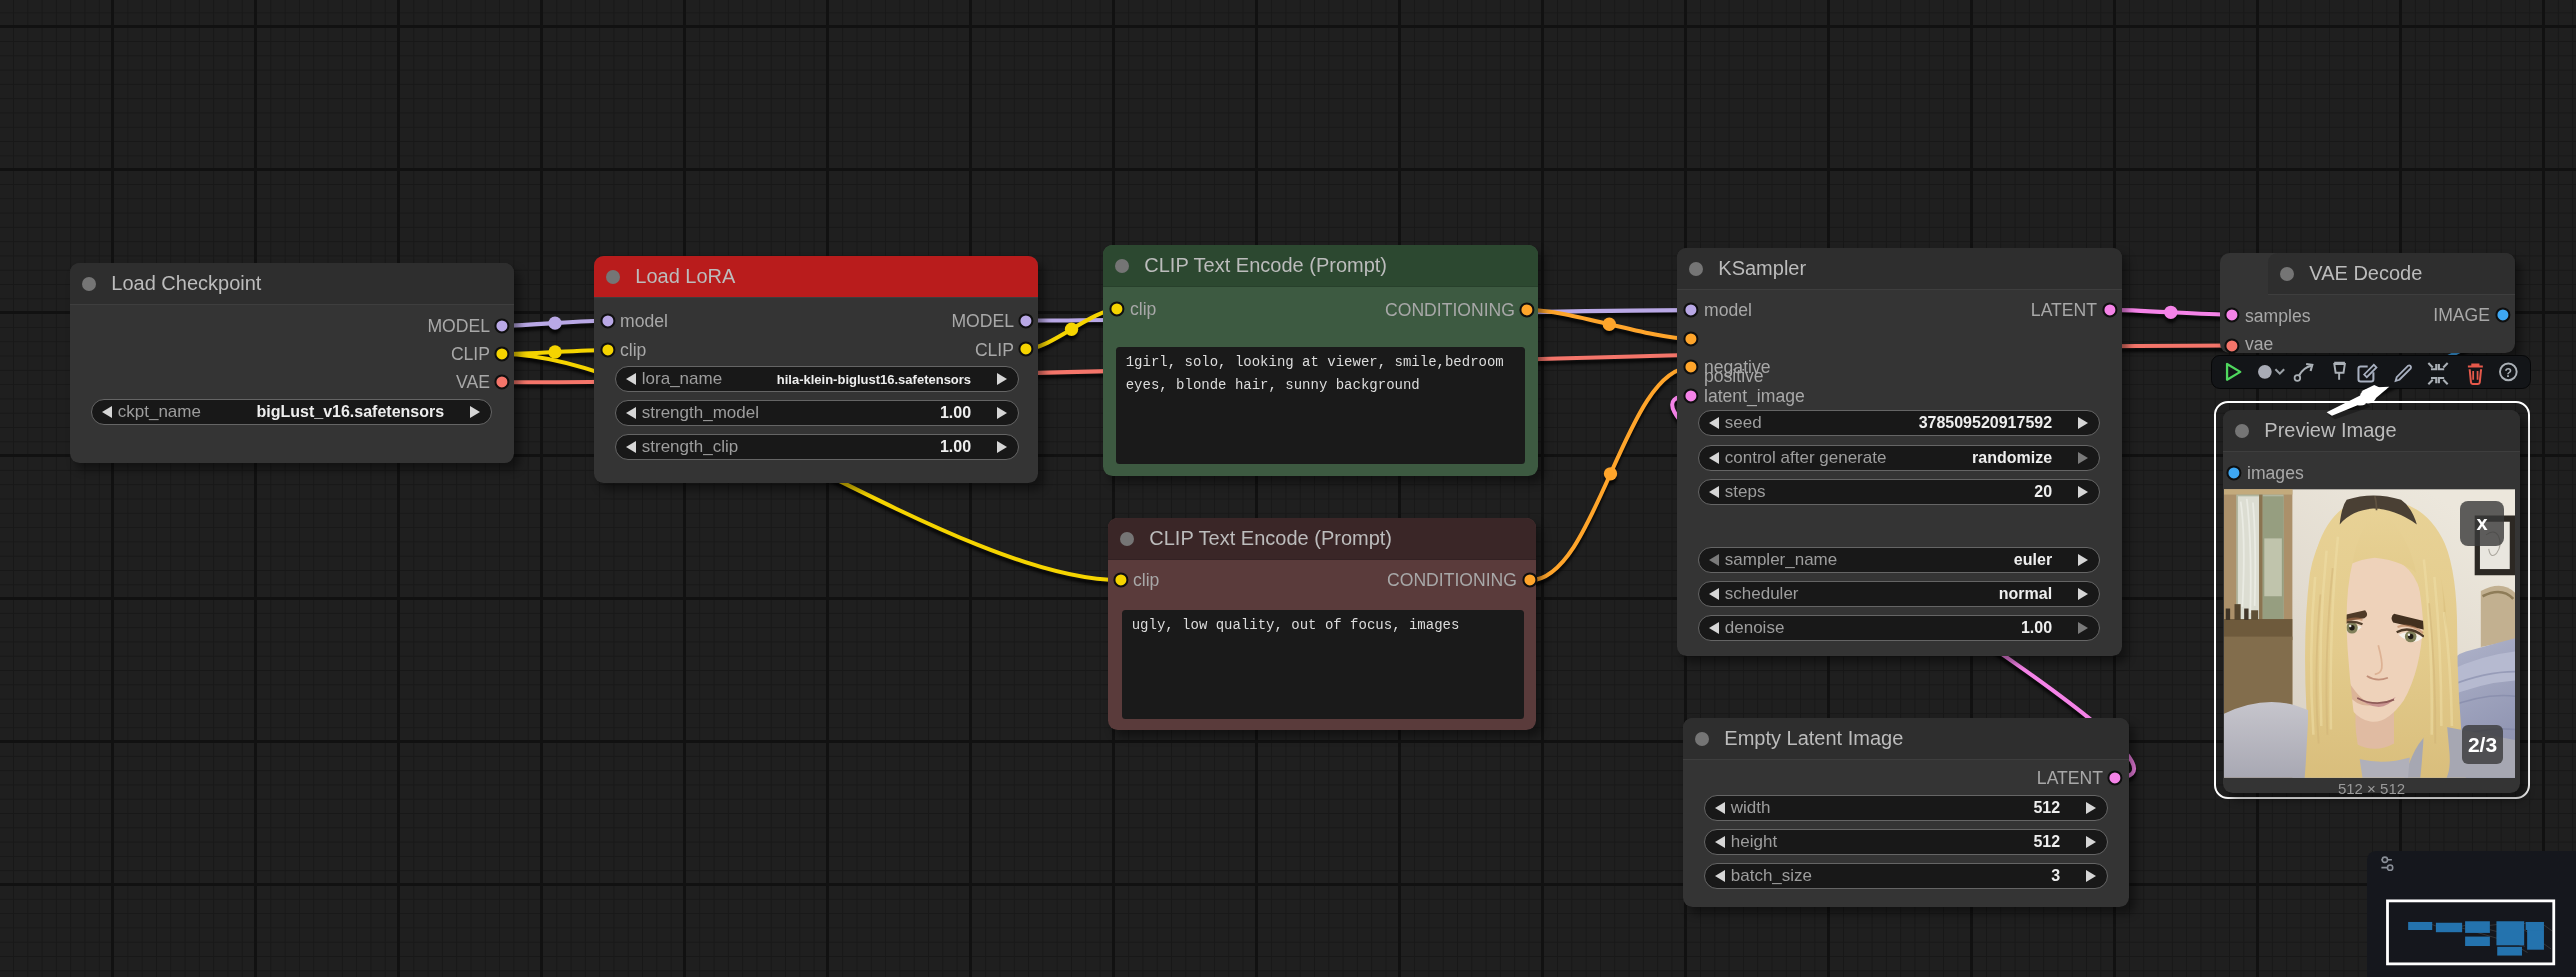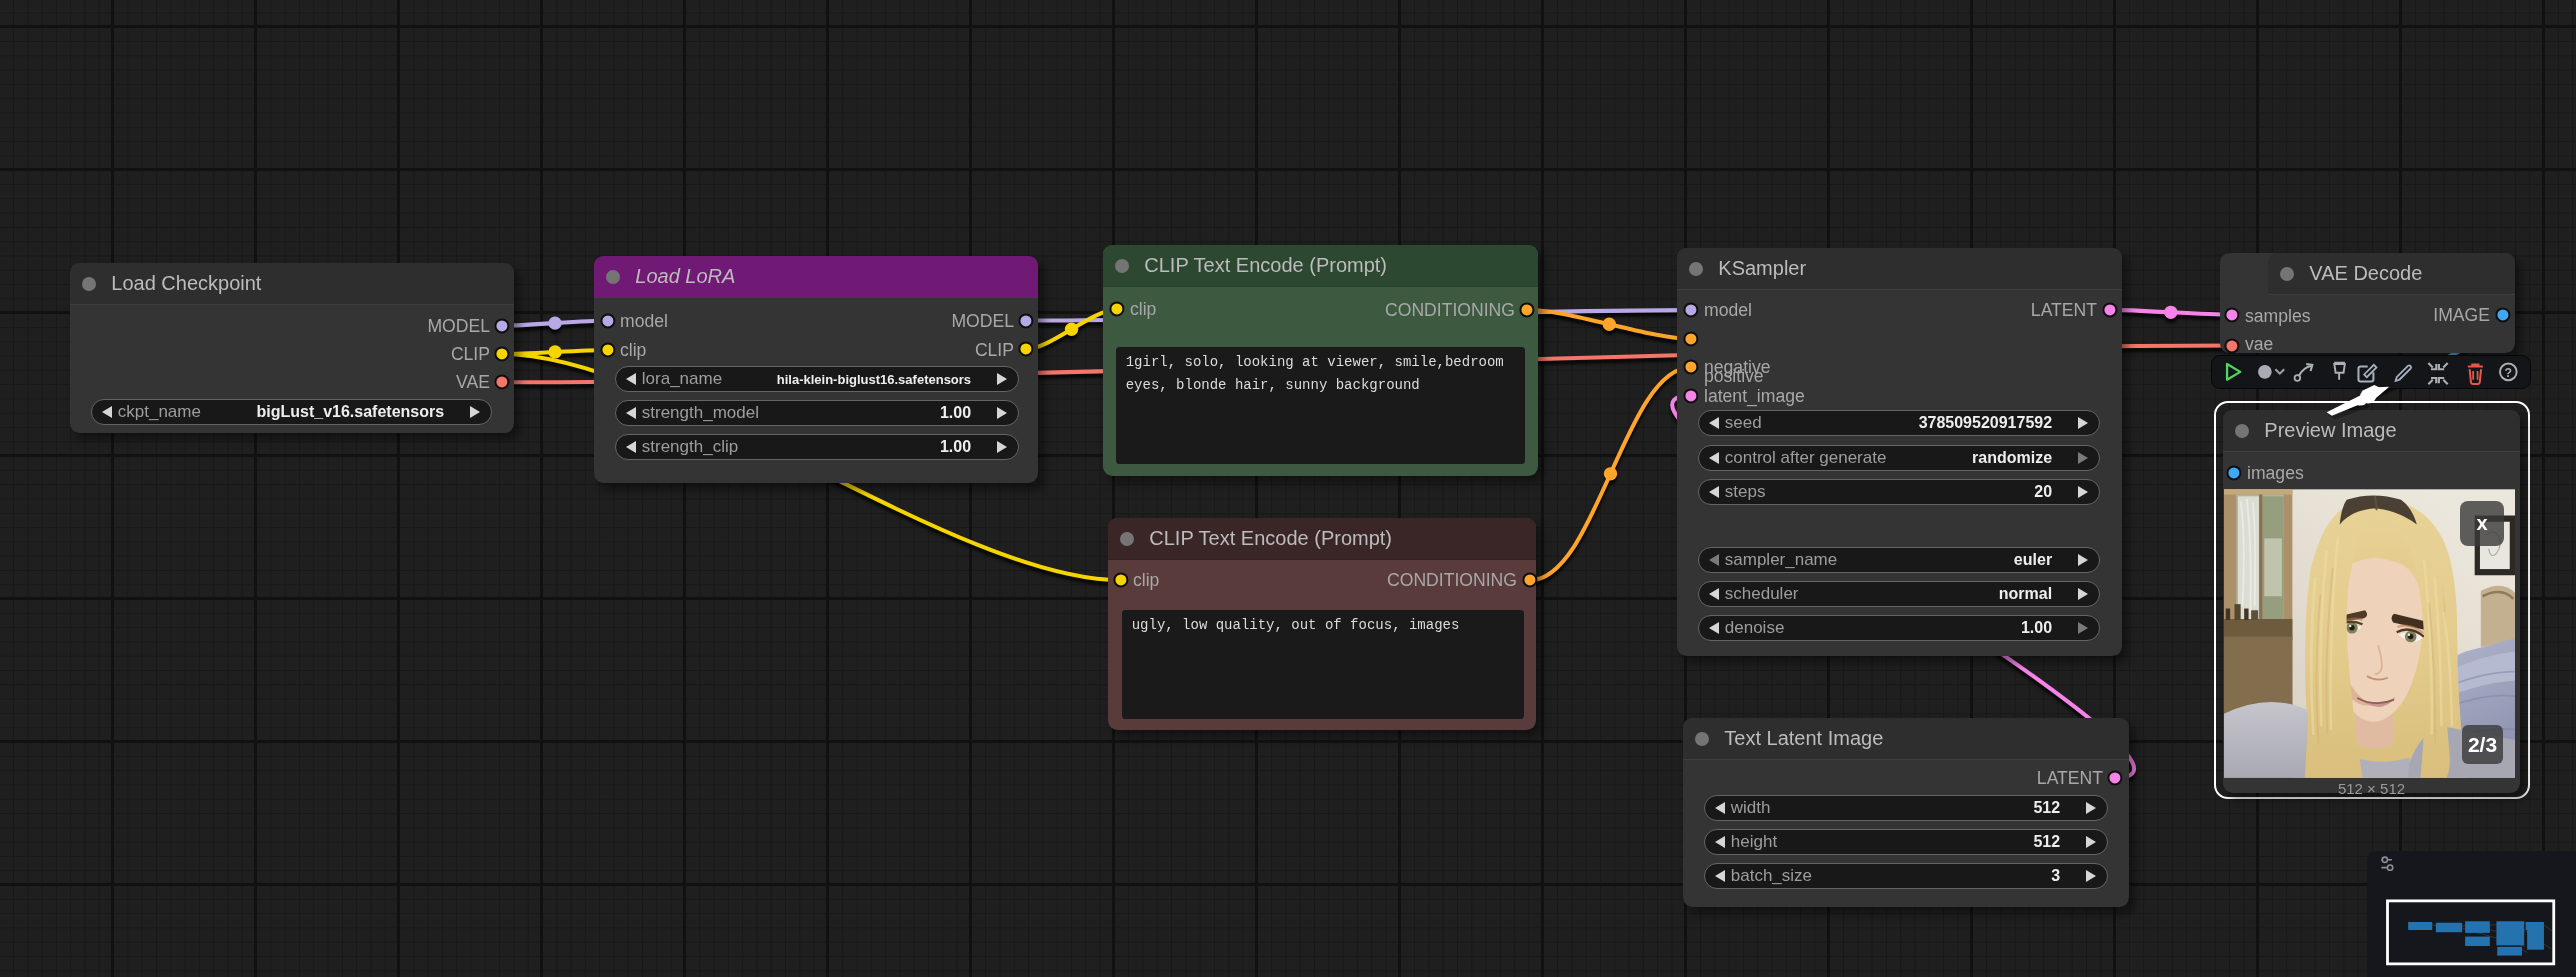--- a/index.html
+++ b/index.html
@@ -53,28 +53,28 @@
 <path d="M 1739.7 352.8 C 1787.1 352.8 1879.0 386.1 1926.4 386.1" stroke="#ffa52b" stroke-width="4.6" fill="none"></path>
 <circle cx="1833.0" cy="369.4" r="7.6" fill="#ffa52b"></circle>
 <path d="M 1742.3 661.1 C 1818.5 661.1 1850.2 418.4 1926.4 418.4" stroke="#ffa52b" stroke-width="4.6" fill="none"></path>
 <circle cx="1834.4" cy="539.8" r="7.6" fill="#ffa52b"></circle>
 <path d="M 2409.1 886.2 C 2571.6 886.2 1763.9 450.7 1926.4 450.7" stroke="#f583e8" stroke-width="4.6" fill="none"></path>
 <circle cx="2167.8" cy="668.4" r="7.6" fill="#f583e8"></circle>
 <path d="M 2402.9 353.0 C 2437.8 353.0 2507.6 358.6 2542.5 358.6" stroke="#f583e8" stroke-width="4.6" fill="none"></path>
 <circle cx="2472.7" cy="355.8" r="7.6" fill="#f583e8"></circle>
 <path d="M 2850.4 359 C 2930.4 359 2473.0 538.3 2553.0 538.3" stroke="#3ea8f4" stroke-width="4.6" fill="none"></path>
 </svg>
-<div class="node" style="left:70px;top:263px;width:444px;height:170px;background:#343434;">
+<div class="node" style="left:70px;top:263px;width:444px;height:200px;background:#343434;">
 <div class="ntitle" style="background:#2e2e2e;border-bottom:0.9px solid #3e3e3e;">
         <span class="tdot"></span>
         <span class="ttext">Load Checkpoint</span>
       </div>
 </div>
 <div class="node" style="left:594px;top:256px;width:444px;height:227px;background:#343434;">
-<div class="ntitle" style="background:#701a75;border-bottom:0.9px solid #3e3e3e;font-style:italic;">
+<div class="ntitle" style="background:#b91c1c;border-bottom:0.9px solid #3e3e3e;">
         <span class="tdot"></span>
         <span class="ttext">Load LoRA</span>
       </div>
 </div>
 <div class="node" style="left:1103px;top:245px;width:435px;height:231px;background:#3d5a41;">
 <div class="ntitle" style="background:#2c4830;border-bottom:0.9px solid #27402b;">
         <span class="tdot"></span>
         <span class="ttext">CLIP Text Encode (Prompt)</span>
       </div>
 </div>
@@ -86,21 +86,21 @@
 </div>
 <div class="node" style="left:1677px;top:248px;width:445px;height:408px;background:#343434;">
 <div class="ntitle" style="background:#2e2e2e;border-bottom:0.9px solid #3e3e3e;">
         <span class="tdot"></span>
         <span class="ttext">KSampler</span>
       </div>
 </div>
 <div class="node" style="left:1683px;top:718px;width:446px;height:189px;background:#343434;">
 <div class="ntitle" style="background:#2e2e2e;border-bottom:0.9px solid #3e3e3e;">
         <span class="tdot"></span>
-        <span class="ttext">Text Latent Image</span>
+        <span class="ttext">Empty Latent Image</span>
       </div>
 </div>
 <div class="node" style="left:2220px;top:253px;width:295px;height:100px;background:#343434;padding-left:48px;">
 <div class="ntitle" style="background:#2e2e2e;border-bottom:0.9px solid #3e3e3e;">
         <span class="tdot"></span>
         <span class="ttext">VAE Decode</span>
       </div>
 </div>
 <div class="slbl" style="right:2086px;top:326px;color:#a8a8a8;font-size:17.6px;">MODEL</div>
 <div class="slbl" style="right:2086px;top:354px;color:#a8a8a8;font-size:17.6px;">CLIP</div>

